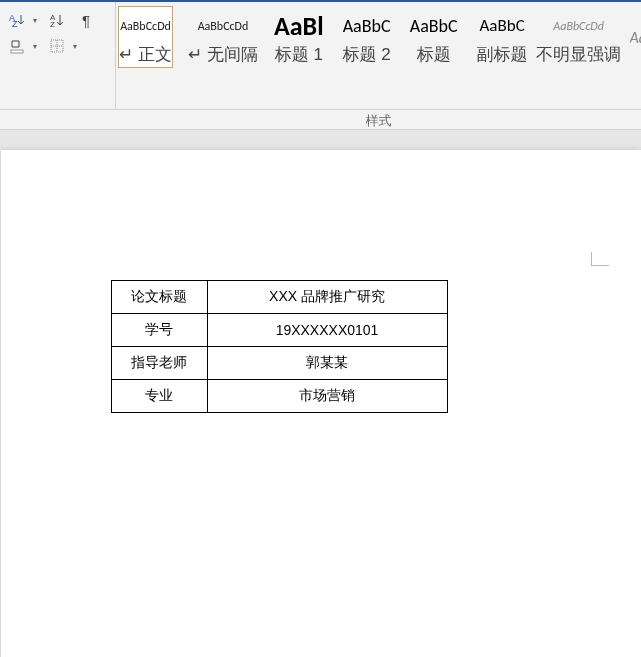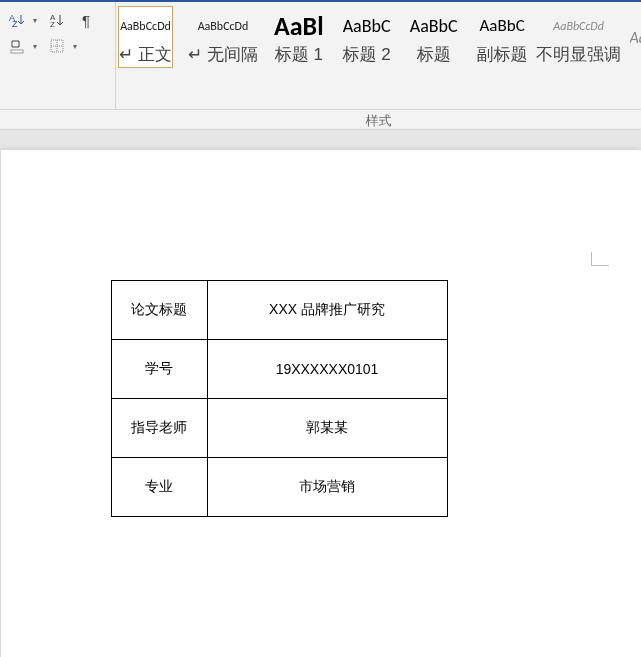--- a/index.html
+++ b/index.html
@@ -130,21 +130,21 @@
       height: 14px;
       border-left: 1px solid #bbb;
       border-bottom: 1px solid #bbb;
     }
     table.doc-table {
       margin-left: 110px;
       border-collapse: collapse;
     }
     table.doc-table td {
       border: 1px solid #000;
-      padding: 20px 6px;
+      padding: 7px 6px;
       font-size: 14px;
       text-align: center;
       height: 24px;
       vertical-align: middle;
     }
     table.doc-table td:first-child { width: 96px; }
     table.doc-table td:last-child { width: 240px; }
   </style>
 </head>
 <body>

